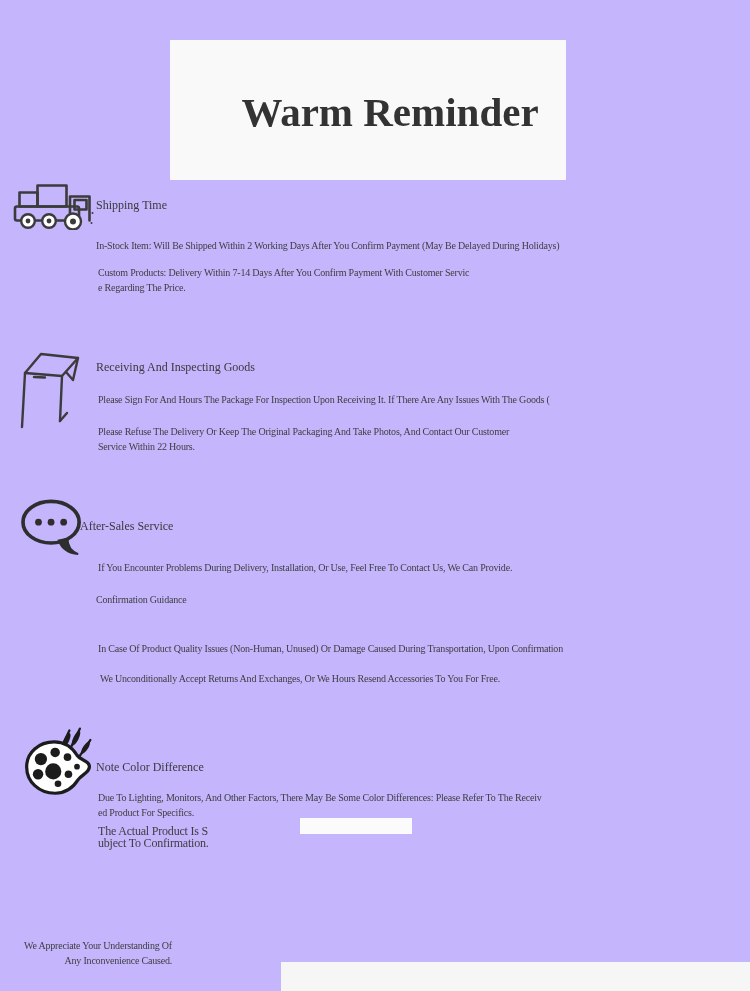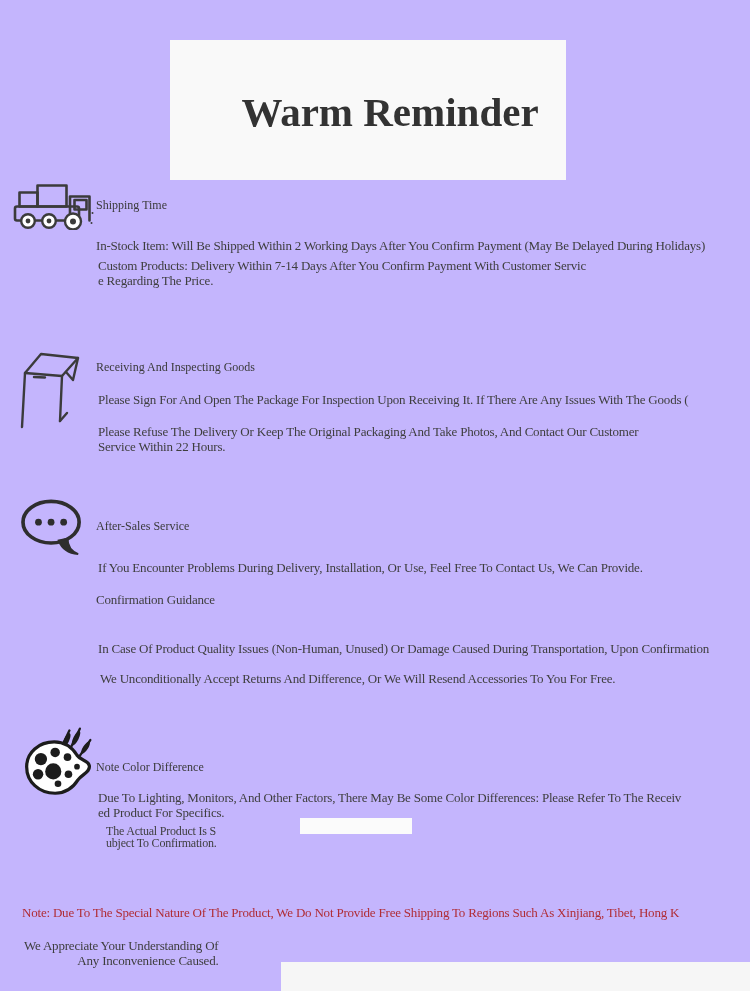--- a/index.html
+++ b/index.html
@@ -6,38 +6,38 @@
   .page{position:relative;width:750px;height:991px;background:#c4b5fd;overflow:hidden;
         font-family:Liberation Serif, serif;color:#3e3e3e;}
   .patch{position:absolute;}
   .p-title{left:170px;top:40px;width:396px;height:140px;background:#f9f9f9;}
   .p-mid{left:300px;top:818px;width:112px;height:16px;background:#fbfbfb;}
   .p-bottom{left:281px;top:962px;width:469px;height:29px;background:#f6f6f6;}
   h1.title{position:absolute;left:15px;top:88px;width:750px;margin:0;text-align:center;
            font-size:41px;font-weight:700;color:#333333;letter-spacing:0;}
   .icon{position:absolute;display:block;}
   .sec-title{position:absolute;margin:0;font-size:12px;font-weight:400;color:#3a3a3a;white-space:pre;}
-  .para{position:absolute;font-size:13px;letter-spacing:-0.2px;color:#3e3e3e;}
+  .para{position:absolute;font-size:10px;letter-spacing:-0.2px;color:#3e3e3e;}
   .para .ln{white-space:pre;line-height:15px;}
-  .tight{font-size:12px;margin-left:8px;}
+  .tight{font-size:12px;}
   .tight .ln{line-height:11.5px;}
   .note{color:#b02d36;}
   
   .i-truck{left:12px;top:180px;width:82px;height:50px;}
   .i-box{left:17px;top:343px;width:64px;height:100px;}
   .i-chat{left:16px;top:497px;width:74px;height:60px;}
   .i-palette{left:20px;top:718px;width:76px;height:84px;}
   
   .t1{left:96px;top:198px;}
   .t2{left:96px;top:360px;}
-  .t3{left:96px;top:519px;}
+  .t3{left:80px;top:519px;}
   .t4{left:96px;top:760px;}
   
   .s1p1{left:96px;top:238px;}
-  .s1p2{left:98px;top:258px;}
+  .s1p2{left:98px;top:265px;}
   .s2p1{left:98px;top:392px;}
   .s2p2{left:98px;top:424px;}
   .s3p1{left:98px;top:560px;}
   .s3p2{left:96px;top:592px;}
   .s3p3{left:98px;top:641px;}
   .s3p4{left:100px;top:671px;}
   .s4p1{left:98px;top:790px;}
   .s4p2{left:98px;top:826px;}
   .f-note{left:22px;top:905px;}
   .f-close{left:24px;top:938px;text-align:right;}
@@ -92,21 +92,21 @@
         <path d="M8,30 L5,84"></path>
         <path d="M45,33 L43,78"></path>
         <path d="M61,15 L56,37 L49,29"></path>
         <path d="M43,78 L50,70"></path>
         <path d="M17,34 L28,34.5"></path>
       </g>
     </svg>
   </span>
   <h2 class="sec-title t2">Receiving And Inspecting Goods</h2>
   <div class="para s2p1">
-    <div class="ln">Please Sign For And Open The Package For Inspection Upon Receiving It. If There Are Any Issues With The Goods (</div>
+    <div class="ln">Please Sign For And Hours The Package For Inspection Upon Receiving It. If There Are Any Issues With The Goods (</div>
   </div>
   <div class="para s2p2">
     <div class="ln">Please Refuse The Delivery Or Keep The Original Packaging And Take Photos, And Contact Our Customer</div>
     <div class="ln">Service Within 22 Hours.</div>
   </div>
 
   <span class="icon i-chat">
     <svg width="74" height="60" viewBox="0 0 74 62" xmlns="http://www.w3.org/2000/svg">
       <ellipse cx="35" cy="26" rx="29" ry="21.5" fill="none" stroke="#2e2e2e" stroke-width="3.8"></ellipse>
       <path d="M43,45 C46,53 53,58 63,59 C55,56 52,50 52,43 Z" fill="#2e2e2e" stroke="#2e2e2e" stroke-width="2"></path>
@@ -119,21 +119,21 @@
   <div class="para s3p1">
     <div class="ln">If You Encounter Problems During Delivery, Installation, Or Use, Feel Free To Contact Us, We Can Provide.</div>
   </div>
   <div class="para s3p2">
     <div class="ln">Confirmation Guidance</div>
   </div>
   <div class="para s3p3">
     <div class="ln">In Case Of Product Quality Issues (Non-Human, Unused) Or Damage Caused During Transportation, Upon Confirmation</div>
   </div>
   <div class="para s3p4">
-    <div class="ln">We Unconditionally Accept Returns And Difference, Or We Will Resend Accessories To You For Free.</div>
+    <div class="ln">We Unconditionally Accept Returns And Exchanges, Or We Hours Resend Accessories To You For Free.</div>
   </div>
 
   <span class="icon i-palette">
     <svg width="76" height="84" viewBox="0 0 80 86" xmlns="http://www.w3.org/2000/svg">
       <g stroke="#1c1c1c" stroke-width="2.4" stroke-linecap="round" fill="none">
         <path d="M33,52 L52,12"></path>
         <path d="M42,54 L63,10"></path>
         <path d="M50,58 L74,22"></path>
       </g>
       <ellipse cx="49" cy="22" rx="2.8" ry="8" transform="rotate(25 49 22)" fill="#1c1c1c"></ellipse>
@@ -156,20 +156,19 @@
   <div class="para s4p1">
     <div class="ln">Due To Lighting, Monitors, And Other Factors, There May Be Some Color Differences: Please Refer To The Receiv</div>
     <div class="ln">ed Product For Specifics.</div>
   </div>
   <div class="para tight s4p2">
     <div class="ln">The Actual Product Is S</div>
     <div class="ln">ubject To Confirmation.</div>
   </div>
 
   <div class="para note f-note">
-    <div class="ln">Note: Due To The Special Nature Of The Product, We Do Not Provide Free Shipping To Regions Such As Xinjiang, Tibet, Hong K</div>
   </div>
   <div class="para f-close">
     <div class="ln">We Appreciate Your Understanding Of</div>
     <div class="ln">Any Inconvenience Caused.</div>
   </div>
 
 </div>
 
 </body></html>

